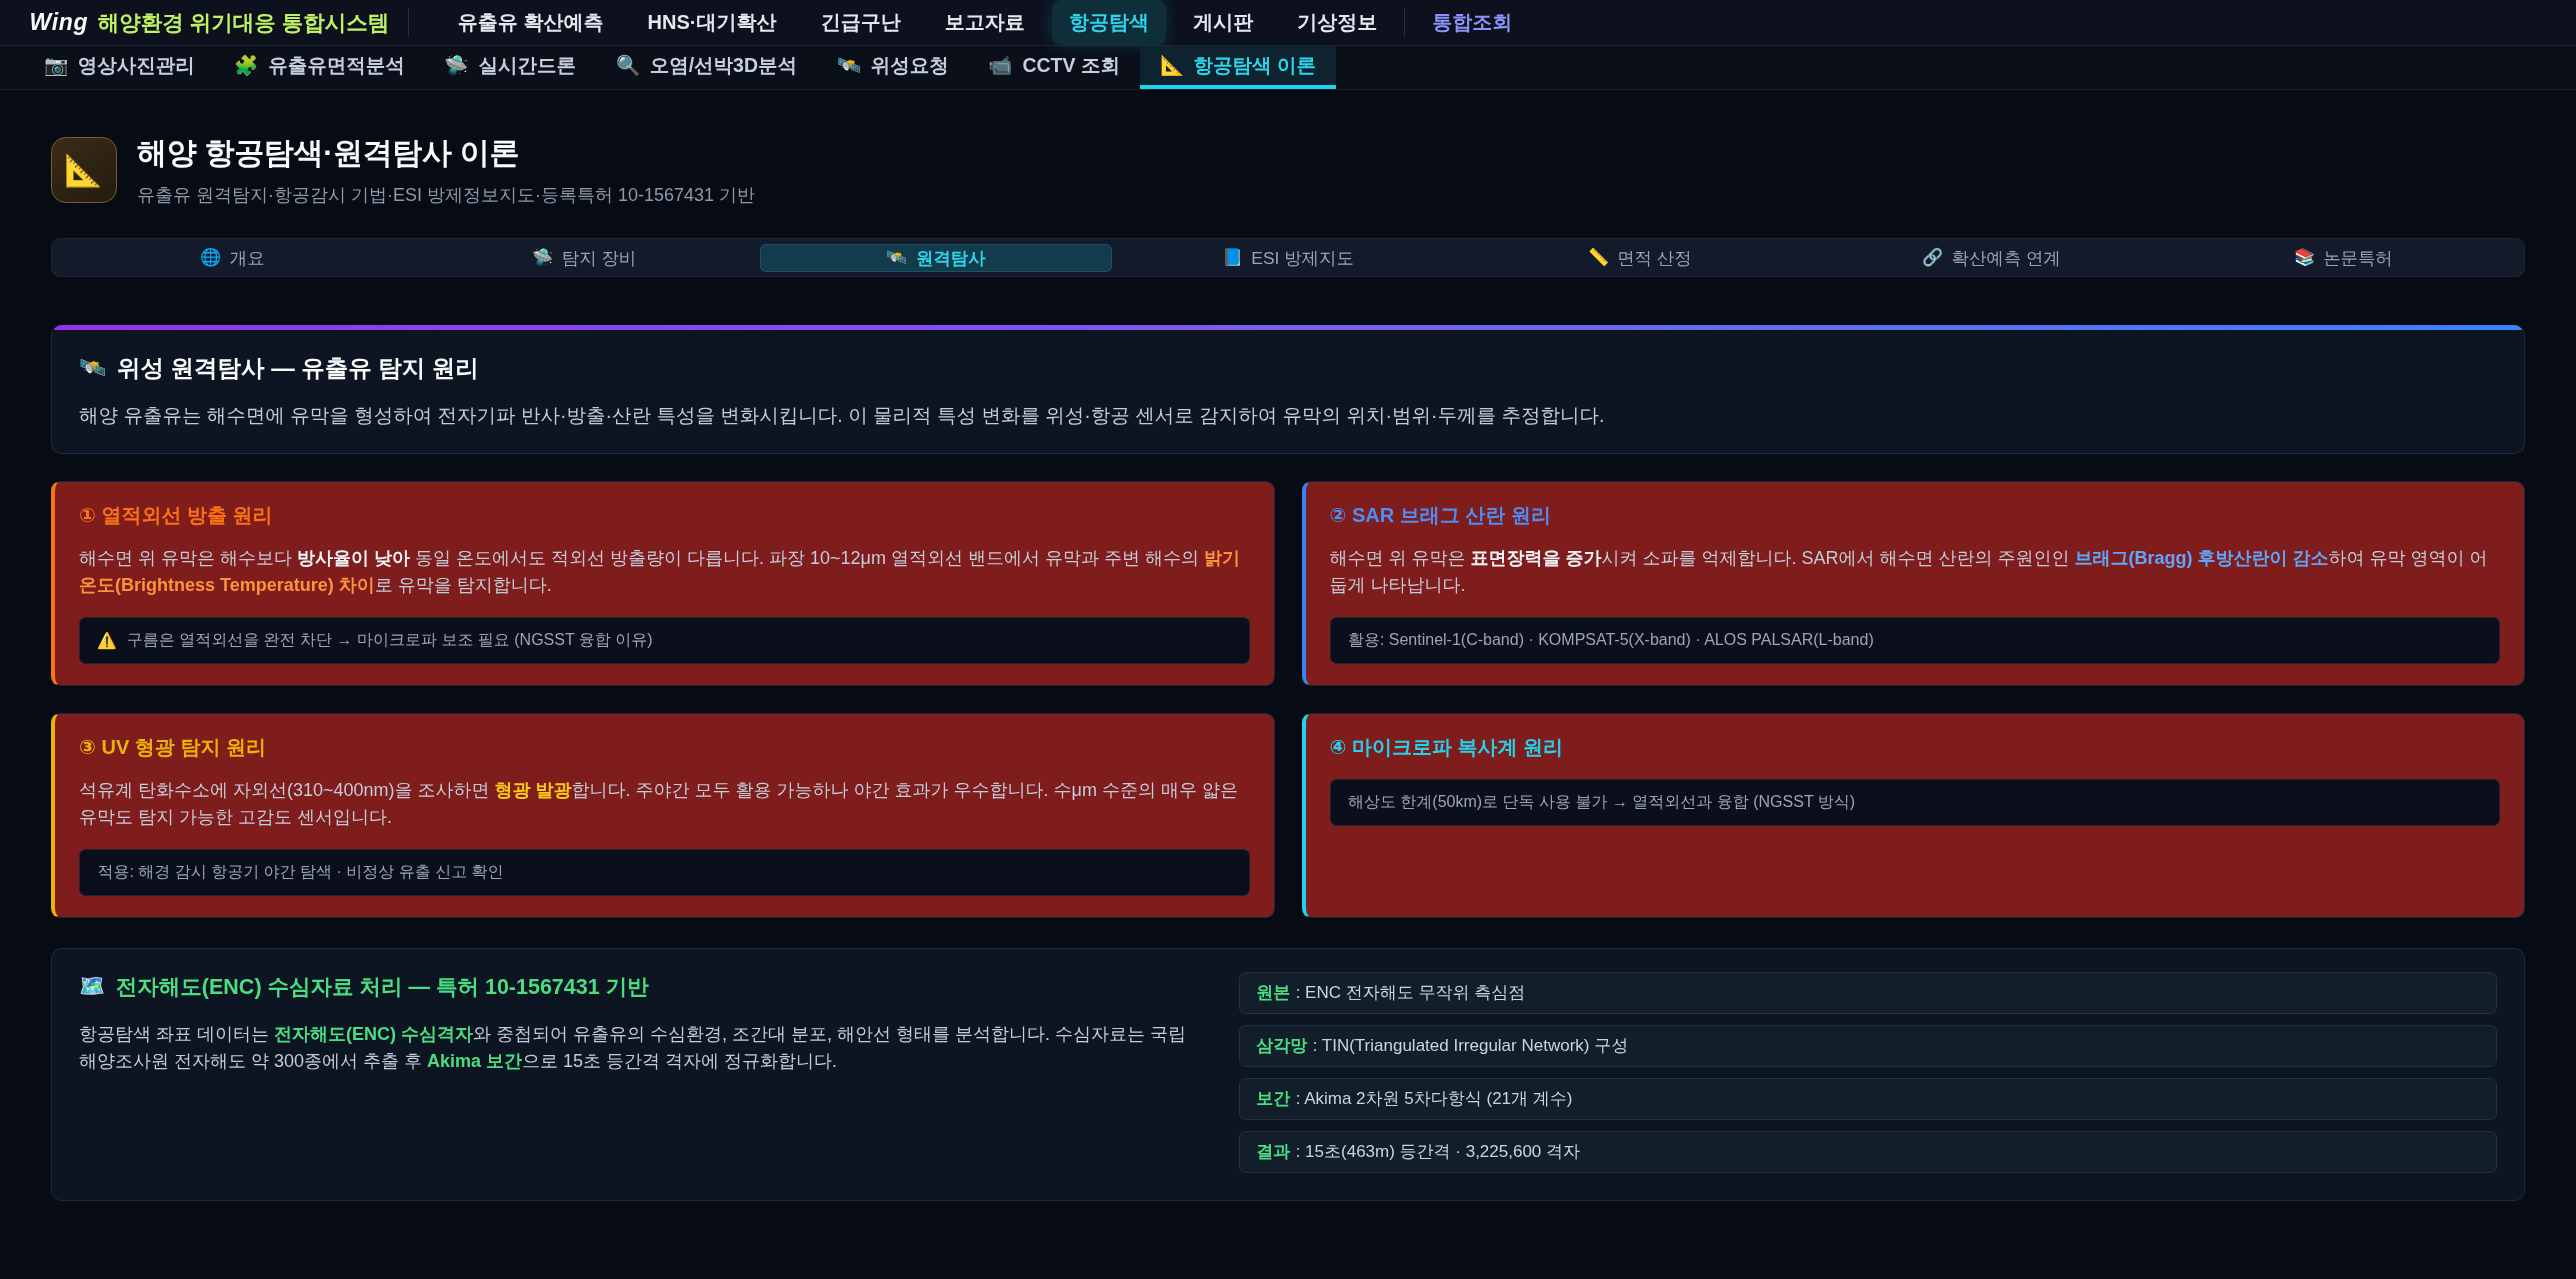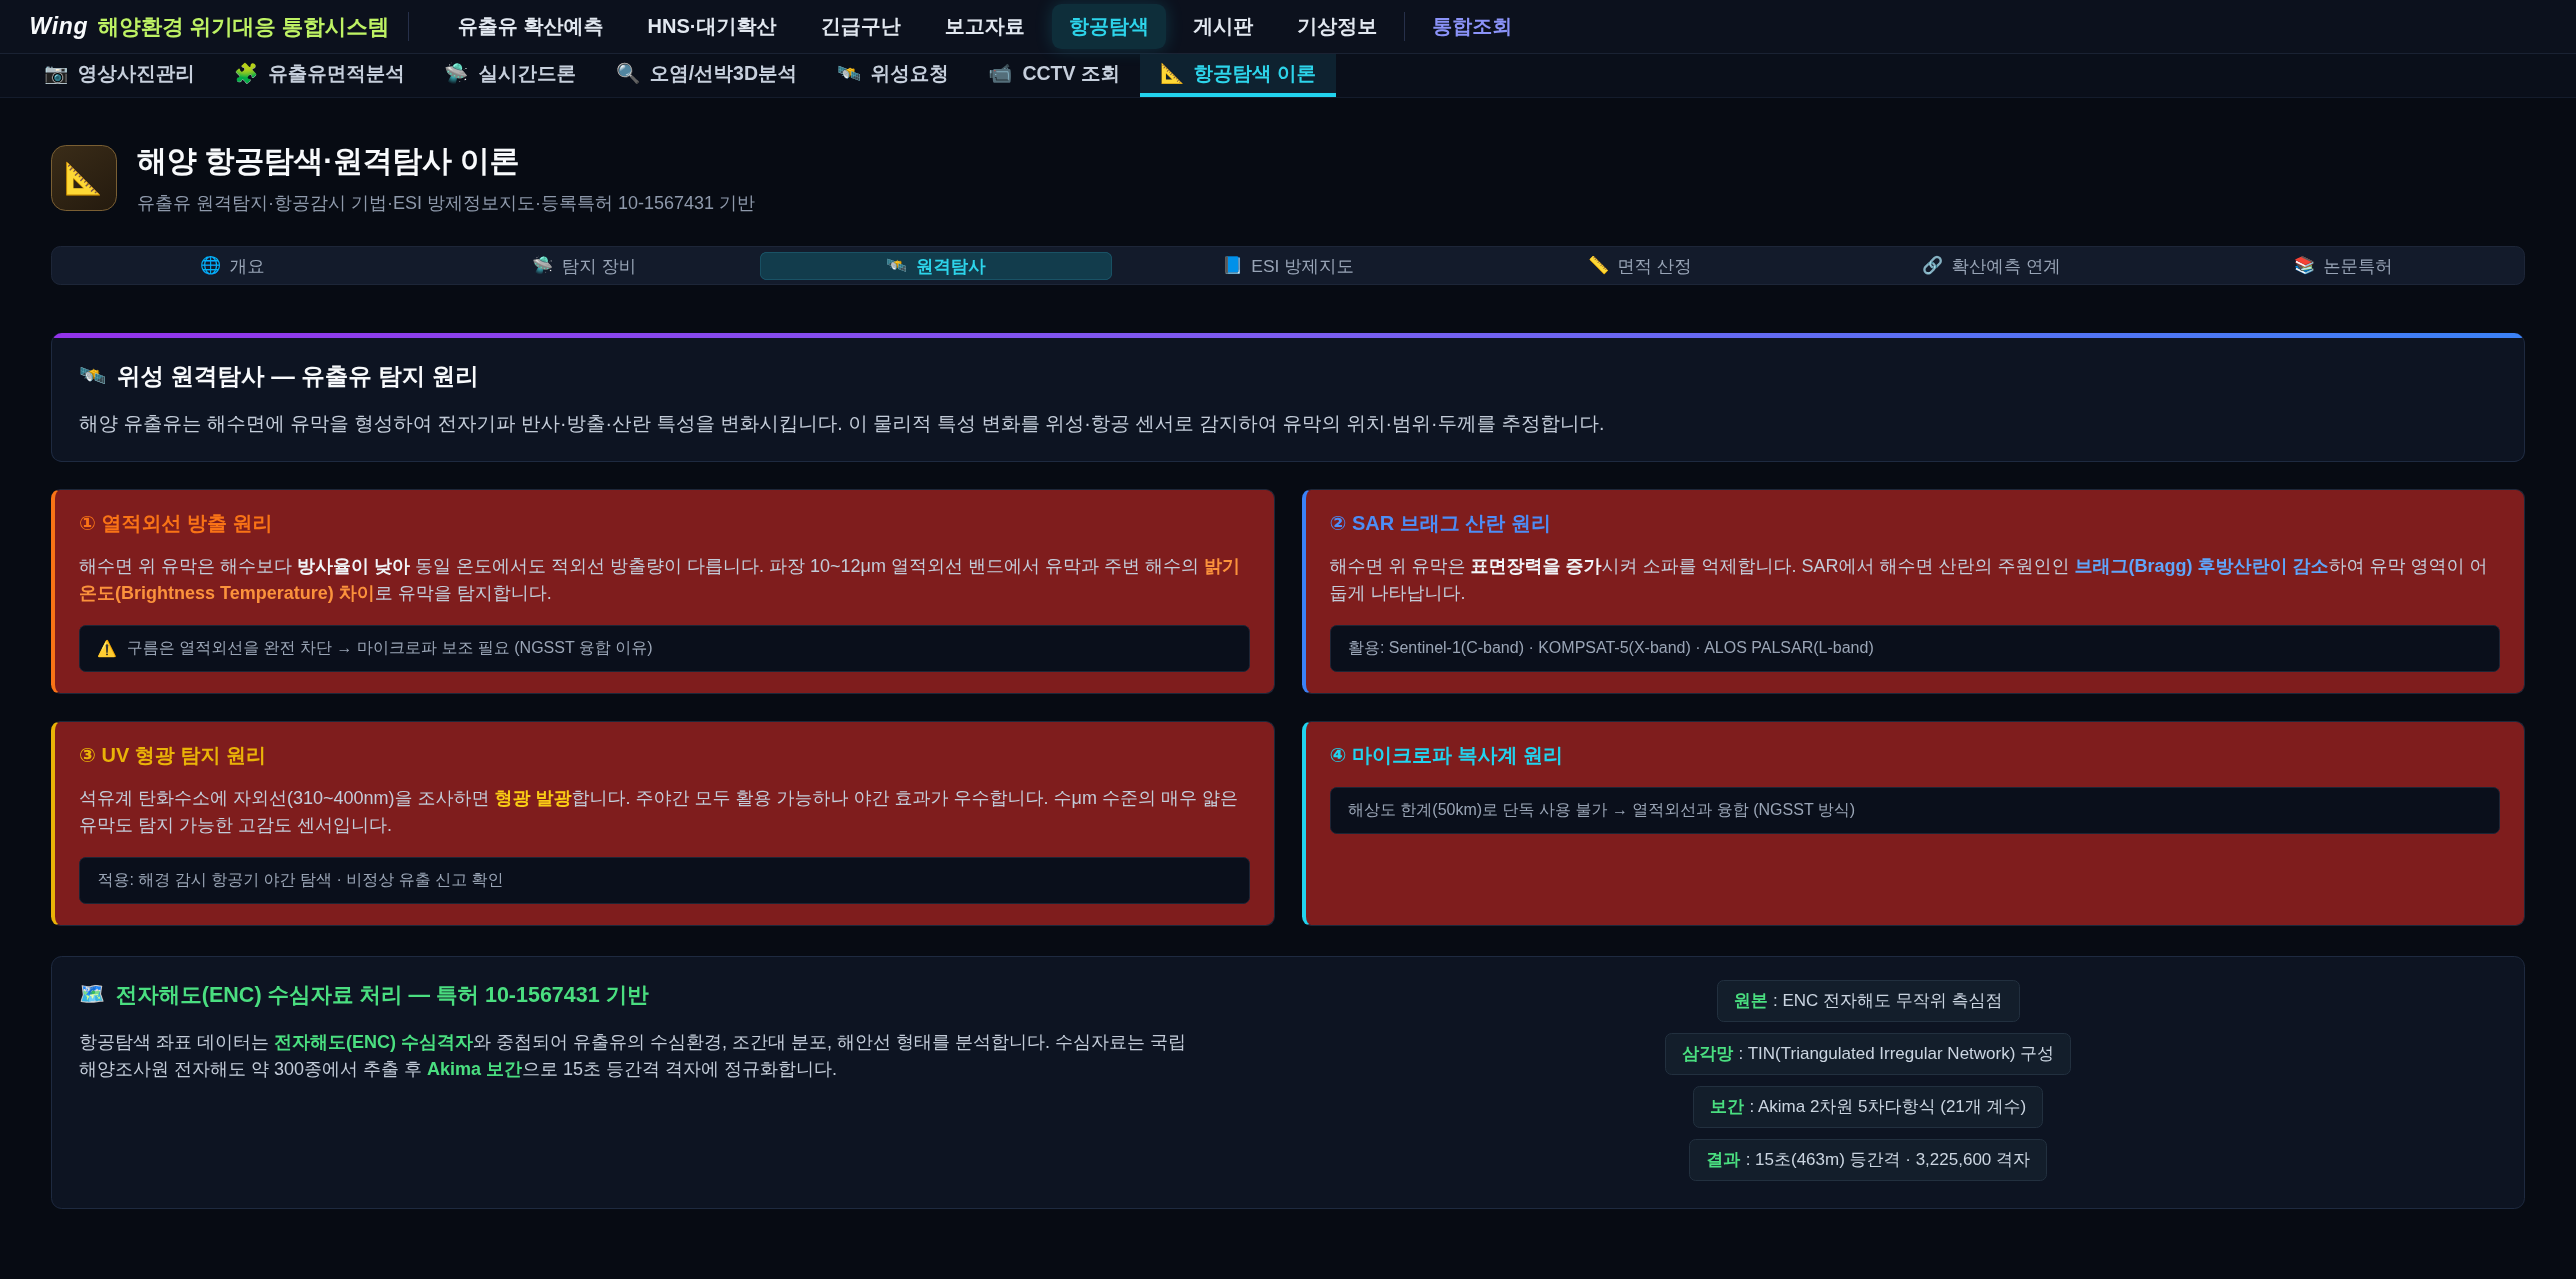--- a/index.html
+++ b/index.html
@@ -3,21 +3,21 @@
 <meta charset="utf-8">
 <style>
   * { margin:0; padding:0; box-sizing:border-box; }
   html,body { width:2576px; height:1279px; overflow:hidden; }
   body {
     font-family:"Liberation Sans","DejaVu Sans",sans-serif;
     background:#070b13; color:#e2e8f0;
   }
   
   .topbar {
-    height:54px; background:#0c111d; border-bottom:0.7px solid #1a2233;
+    height:46px; background:#0c111d; border-bottom:0.7px solid #1a2233;
     display:flex; align-items:center; padding:0 29.5px; gap:19px;
   }
   .logo { display:flex; align-items:baseline; gap:9.4px; white-space:nowrap; }
   .logo .wing { font-style:italic; font-weight:700; font-size:23px; color:#f8fafc; letter-spacing:0.7px; }
   .logo .sysname { font-weight:800; font-size:21.5px; color:#bef264; }
   .vdiv { width:1.3px; height:29.5px; background:#27304a; }
   .mainnav { display:flex; align-items:center; gap:9.4px; margin-left:12px; }
   .mainnav .nav-item {
     font-size:20px; font-weight:700; color:#e2e8f0; padding:9.4px 17.4px;
     border-radius:9.4px; cursor:pointer; white-space:nowrap;
@@ -107,21 +107,21 @@
     padding:12px 17.4px; font-size:16px; color:#9aa5b6; display:flex; gap:9.4px; align-items:center;
   }
   .warn-ic { color:#f59e0b; font-size:16px; }
   
   .enc { margin-top:29.5px; background:#0d1422; border:0.7px solid #1e2a40; border-radius:10.7px; padding:23px 27px 27px 27px; display:flex; gap:48px; }
   .enc-left { flex:0 0 46%; }
   .enc-title { font-size:21.5px; font-weight:800; color:#4ade80; display:flex; align-items:center; gap:10.7px; }
   .enc-title .ic { font-size:21px; }
   .enc-body { margin-top:20px; font-size:18px; line-height:1.55; color:#c3ccd9; }
   .g { color:#4ade80; font-weight:800; }
-  .enc-right { flex:1; display:flex; flex-direction:column; gap:10.7px;align-items:center; }
+  .enc-right { flex:1; display:flex; flex-direction:column; gap:10.7px; }
   .step {
     background:#131e2b; border:0.7px solid #22303f; border-radius:6.7px;
     padding:8.7px 16px; font-size:17px; color:#cbd5e1; display:flex; gap:5.4px; white-space:nowrap;
   }
   .step .lbl { color:#4ade80; font-weight:800; }
 </style>
 </head>
 <body>
 
 <header class="topbar">

